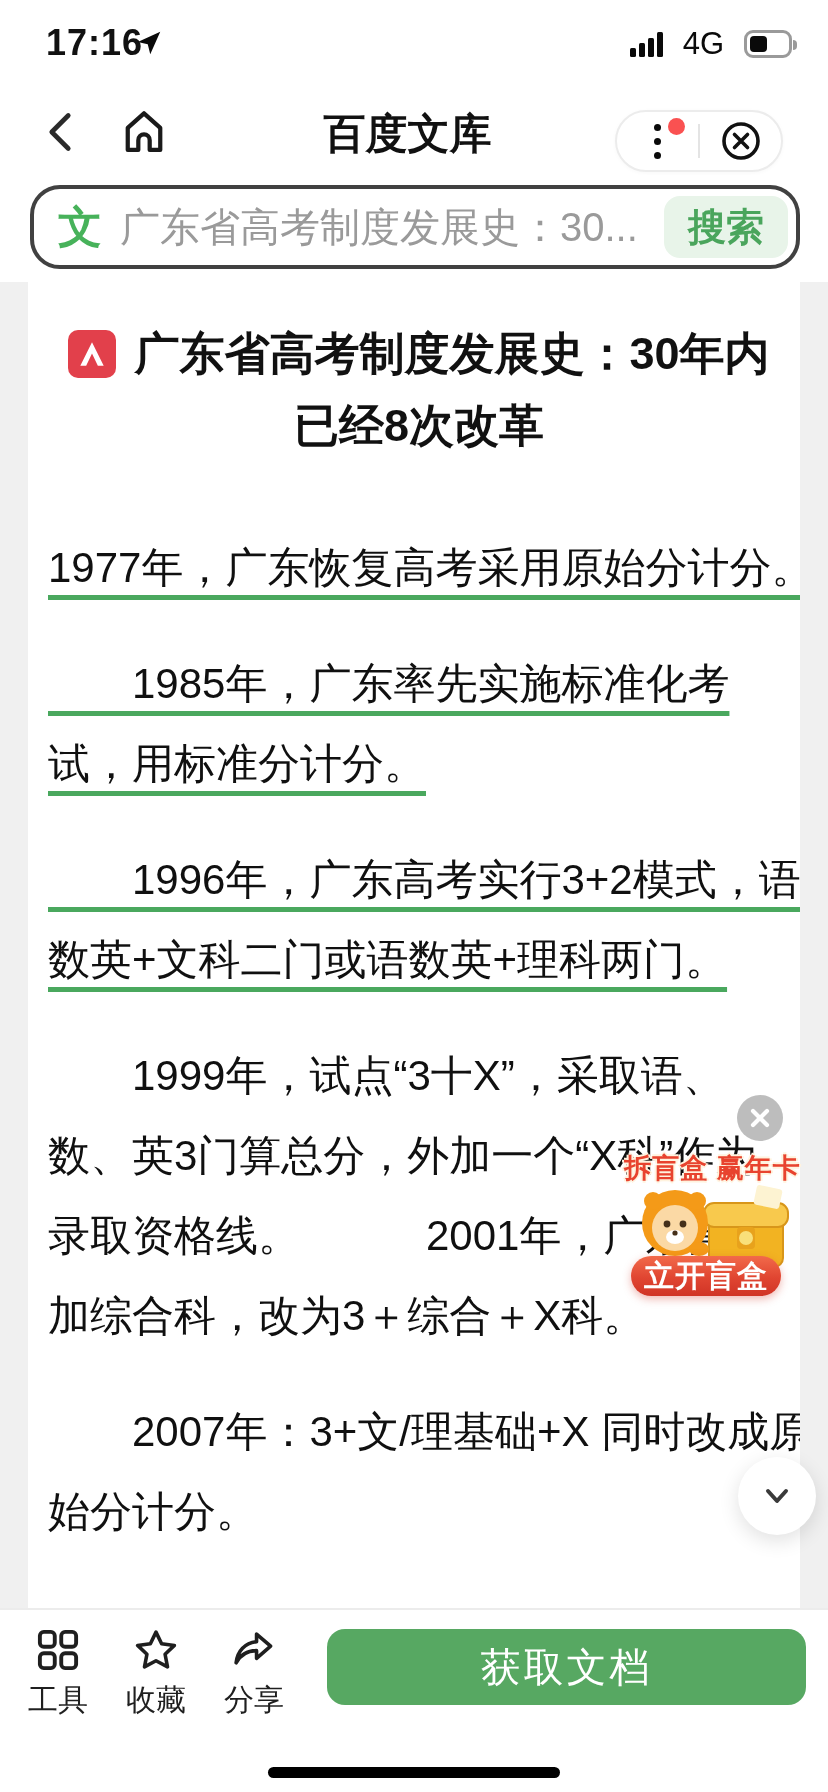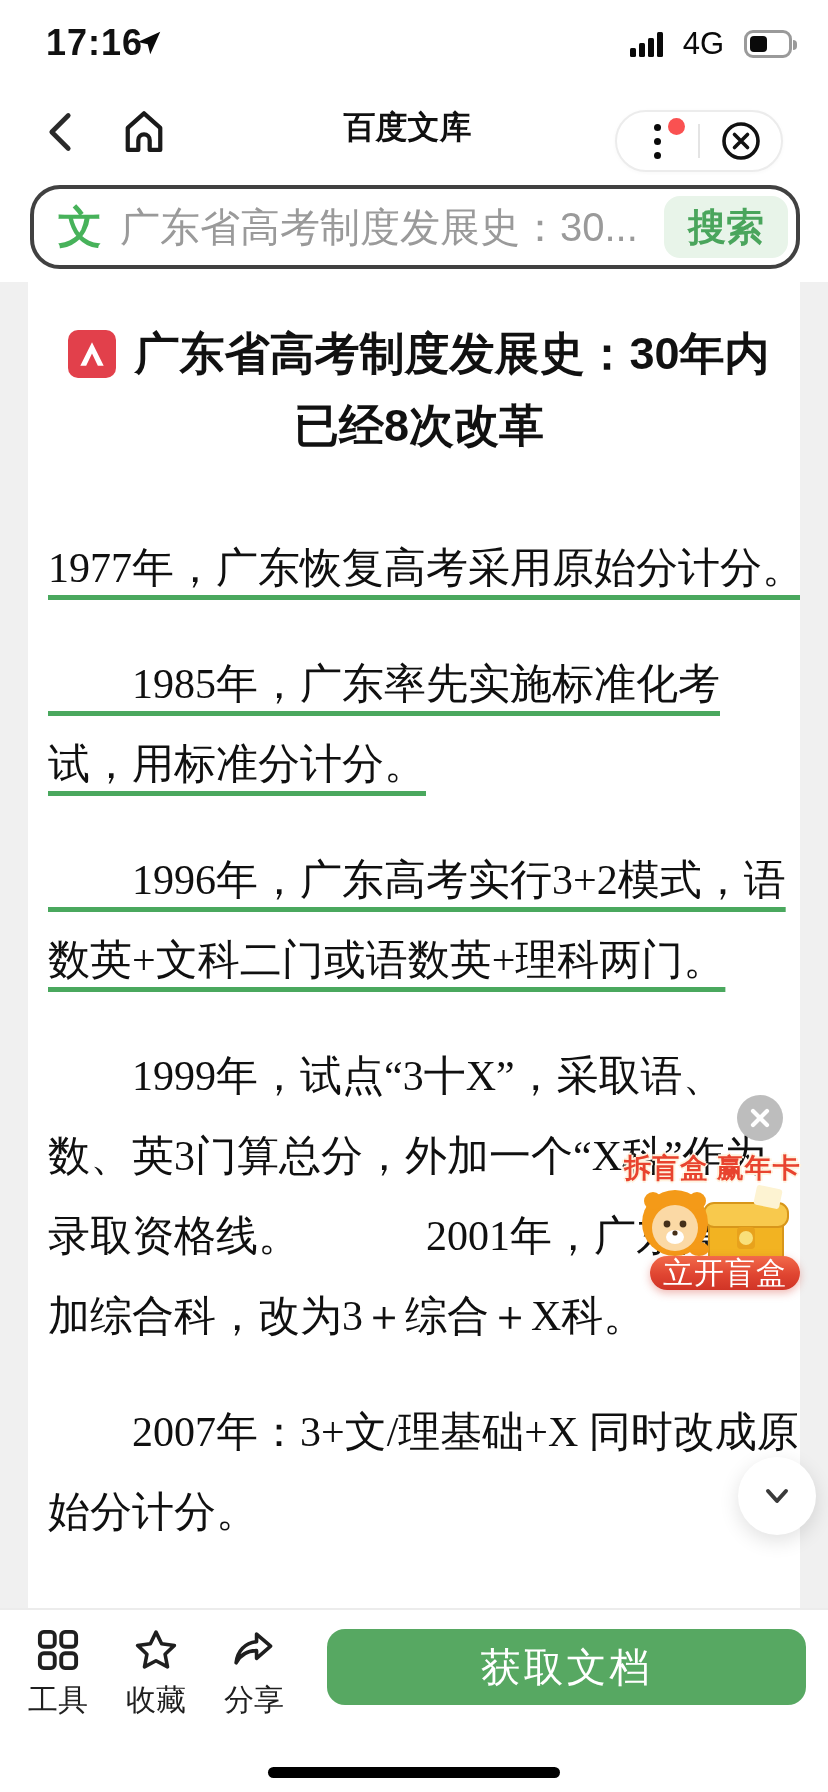--- a/index.html
+++ b/index.html
@@ -13,21 +13,21 @@
   .sb-4g{font-size:31px;color:#0a0a0a;}
   .battery{position:relative;width:48px;height:28px;border:3px solid #9a9a9a;border-radius:9px;box-sizing:border-box;}
   .battery .fill{position:absolute;left:3px;top:3px;width:17px;height:16px;background:#0a0a0a;border-radius:4px;}
   .battery:after{content:"";position:absolute;right:-8px;top:7px;width:4px;height:10px;background:#9a9a9a;border-radius:0 4px 4px 0;}
   .sig{display:flex;align-items:flex-end;gap:3px;height:26px;}
   .sig i{display:block;width:6px;background:#0a0a0a;border-radius:1.5px;}
   
   .nav-bar{position:absolute;top:90px;left:0;right:0;height:85px;background:#fff;}
   .nav-back{position:absolute;left:36px;top:16px;width:48px;height:52px;display:flex;align-items:center;justify-content:center;}
   .nav-home{position:absolute;left:116px;top:14px;width:56px;height:56px;display:flex;align-items:center;justify-content:center;}
-  .nav-title{position:absolute;left:217px;right:230px;top:16px;text-align:center;font-size:32px;font-weight:700;}
+  .nav-title{position:absolute;left:217px;right:230px;top:16px;text-align:center;font-size:42px;font-weight:700;}
   .capsule{position:absolute;left:615px;top:20px;width:168px;height:62px;border:2px solid #ececec;border-radius:34px;
            background:#fff;display:flex;box-sizing:border-box;box-shadow:0 1px 4px rgba(0,0,0,0.03);}
   .cap-half{flex:1;display:flex;align-items:center;justify-content:center;position:relative;}
   .cap-divider{width:2px;height:34px;background:#e4e4e4;align-self:center;}
   .dots{display:flex;flex-direction:column;gap:7px;}
   .dots i{width:7px;height:7px;border-radius:50%;background:#0a0a0a;display:block;}
   .red-badge{position:absolute;right:13px;top:6px;width:17px;height:17px;border-radius:50%;background:#fa5151;}
   
   .search-area{position:absolute;top:175px;left:0;right:0;height:107px;background:#fff;}
   .search-bar{position:absolute;left:30px;right:28px;top:10px;height:84px;border:4px solid #414141;border-radius:30px;
@@ -40,32 +40,32 @@
   
   .content{position:absolute;top:282px;left:0;right:0;height:1326px;background:#f0f0f0;}
   .page{position:absolute;left:28px;right:28px;top:0;bottom:0;background:#fff;box-sizing:border-box;
         padding:36px 10px 0 20px;overflow:hidden;}
   .doc-title-line{display:flex;align-items:center;justify-content:center;height:72px;line-height:72px;
                   font-size:45px;font-weight:700;gap:18px;}
   .pdf-icon{width:48px;height:48px;border-radius:10px;background:#e2404b;display:flex;align-items:center;justify-content:center;flex:0 0 auto;}
   .doc-body{margin-top:66px;font-size:42px;color:#101010;}
   .para{margin-top:36px;}
   .para:first-child{margin-top:0;}
-  .line{height:80px;line-height:80px;white-space:pre;font-family:Liberation Serif, serif;}
+  .line{height:80px;line-height:80px;white-space:pre;}
   .u{text-decoration:underline;text-decoration-color:#4aa85e;text-decoration-thickness:5px;text-underline-offset:13px;}
   
   .promo{position:absolute;right:18px;top:813px;width:215px;height:220px;}
   .promo-close{position:absolute;left:142px;top:0;width:46px;height:46px;border-radius:50%;
                background:rgba(185,185,185,0.95);display:flex;align-items:center;justify-content:center;}
   .promo-head{position:absolute;left:20px;right:0;top:55px;text-align:center;font-size:27px;font-weight:800;
               color:#e8432e;text-shadow:-2px 0 0 #fff3df,2px 0 0 #fff3df,0 -2px 0 #fff3df,0 2px 0 #fff3df;letter-spacing:1px;white-space:nowrap;}
   .promo-mascot{position:absolute;left:42px;top:80px;}
-  .promo-btn{position:absolute;left:55px;top:161px;width:150px;height:34px;border-radius:26px;border:none;
+  .promo-btn{position:absolute;left:36px;top:161px;width:150px;height:40px;border-radius:26px;border:none;
              background:linear-gradient(180deg,#f26a4a 0%,#e04531 55%,#d03426 100%);
-             color:#fff;font-size:30px;font-weight:400;display:flex;align-items:center;justify-content:center;
+             color:#fff;font-size:30px;font-weight:700;display:flex;align-items:center;justify-content:center;
              box-shadow:0 3px 8px rgba(208,52,38,0.35);letter-spacing:1px;}
   
   .scroll-btn{position:absolute;right:12px;top:1175px;width:78px;height:78px;border-radius:50%;background:#fff;
               box-shadow:0 6px 20px rgba(0,0,0,0.12);display:flex;align-items:center;justify-content:center;}
   
   .toolbar{position:absolute;top:1608px;left:0;right:0;height:184px;background:#fff;border-top:2px solid #ececec;box-sizing:border-box;}
   .tb-items{display:flex;padding-left:18px;gap:18px;}
   .tb-item{width:80px;display:flex;flex-direction:column;align-items:center;padding-top:18px;}
   .tb-label{font-size:30px;color:#1f1f1f;margin-top:8px;}
   .cta-btn{position:absolute;left:327px;top:19px;width:479px;height:76px;border:none;border-radius:18px;

